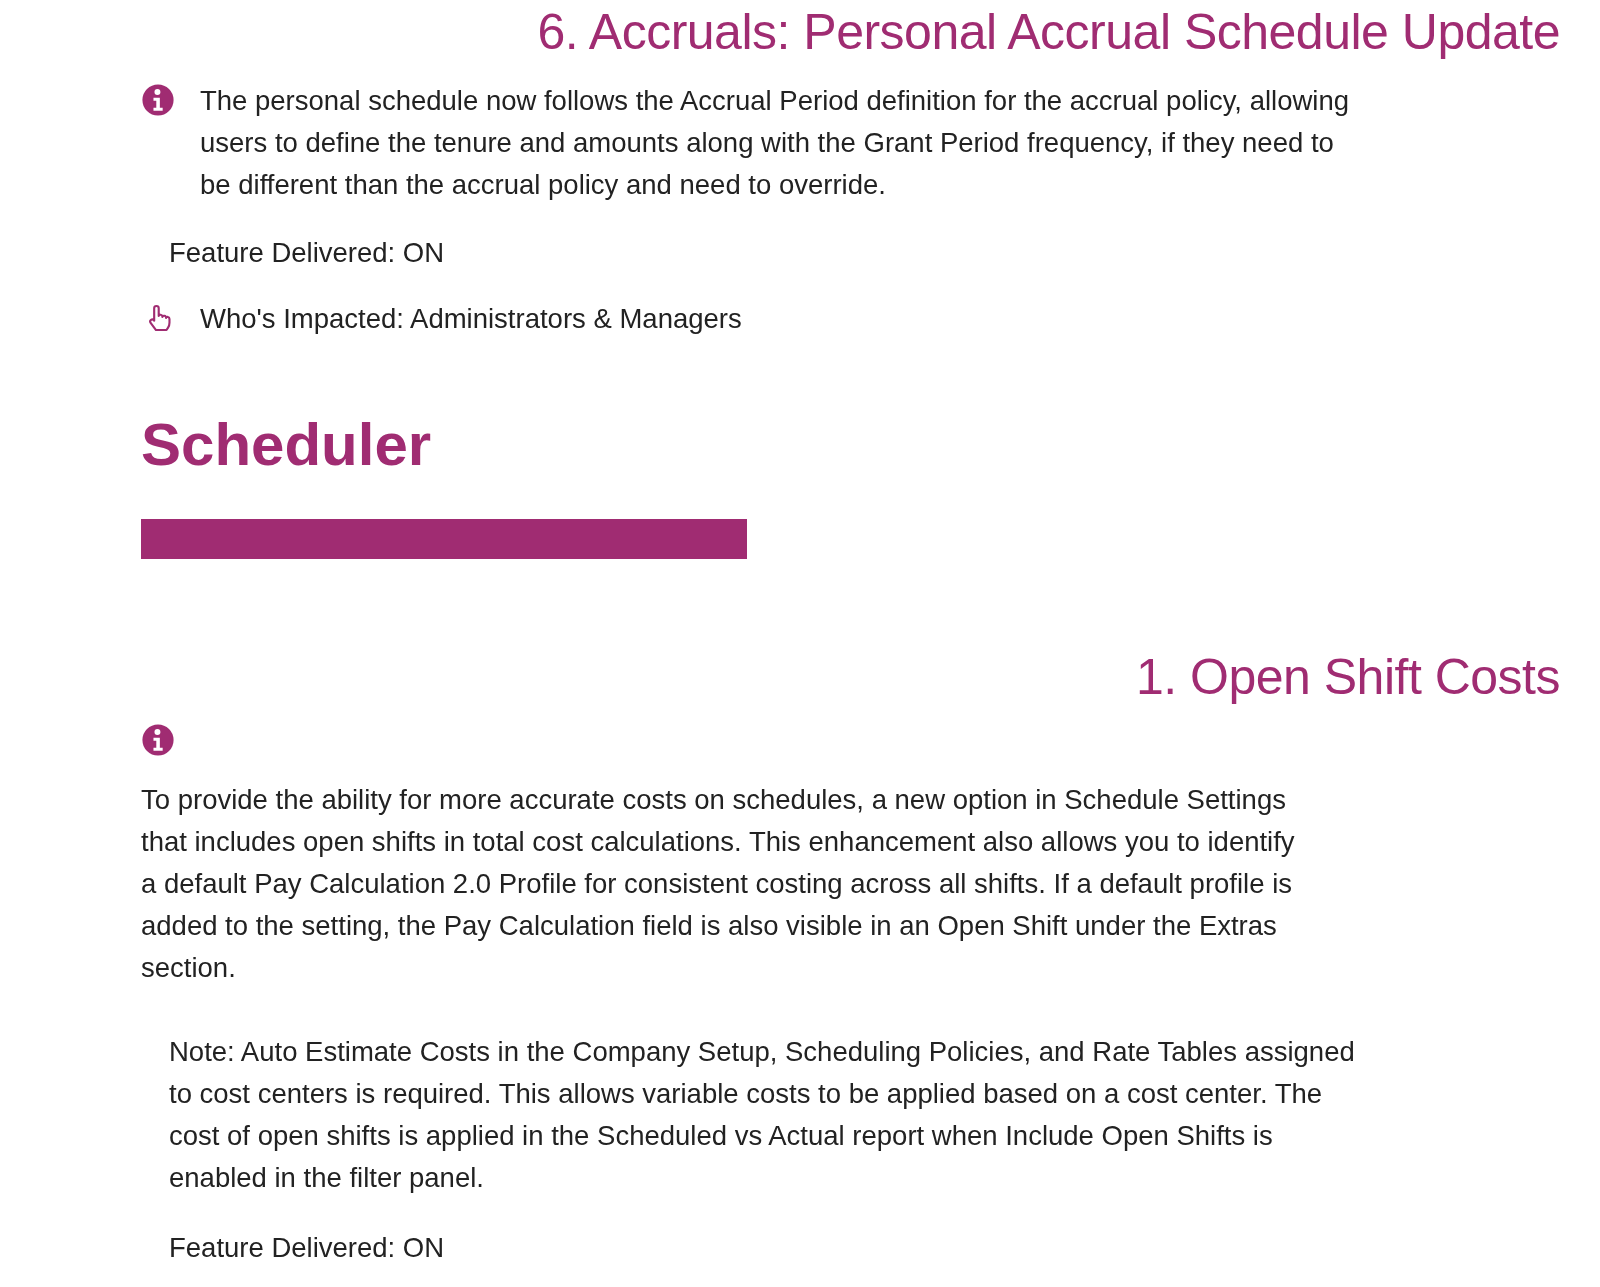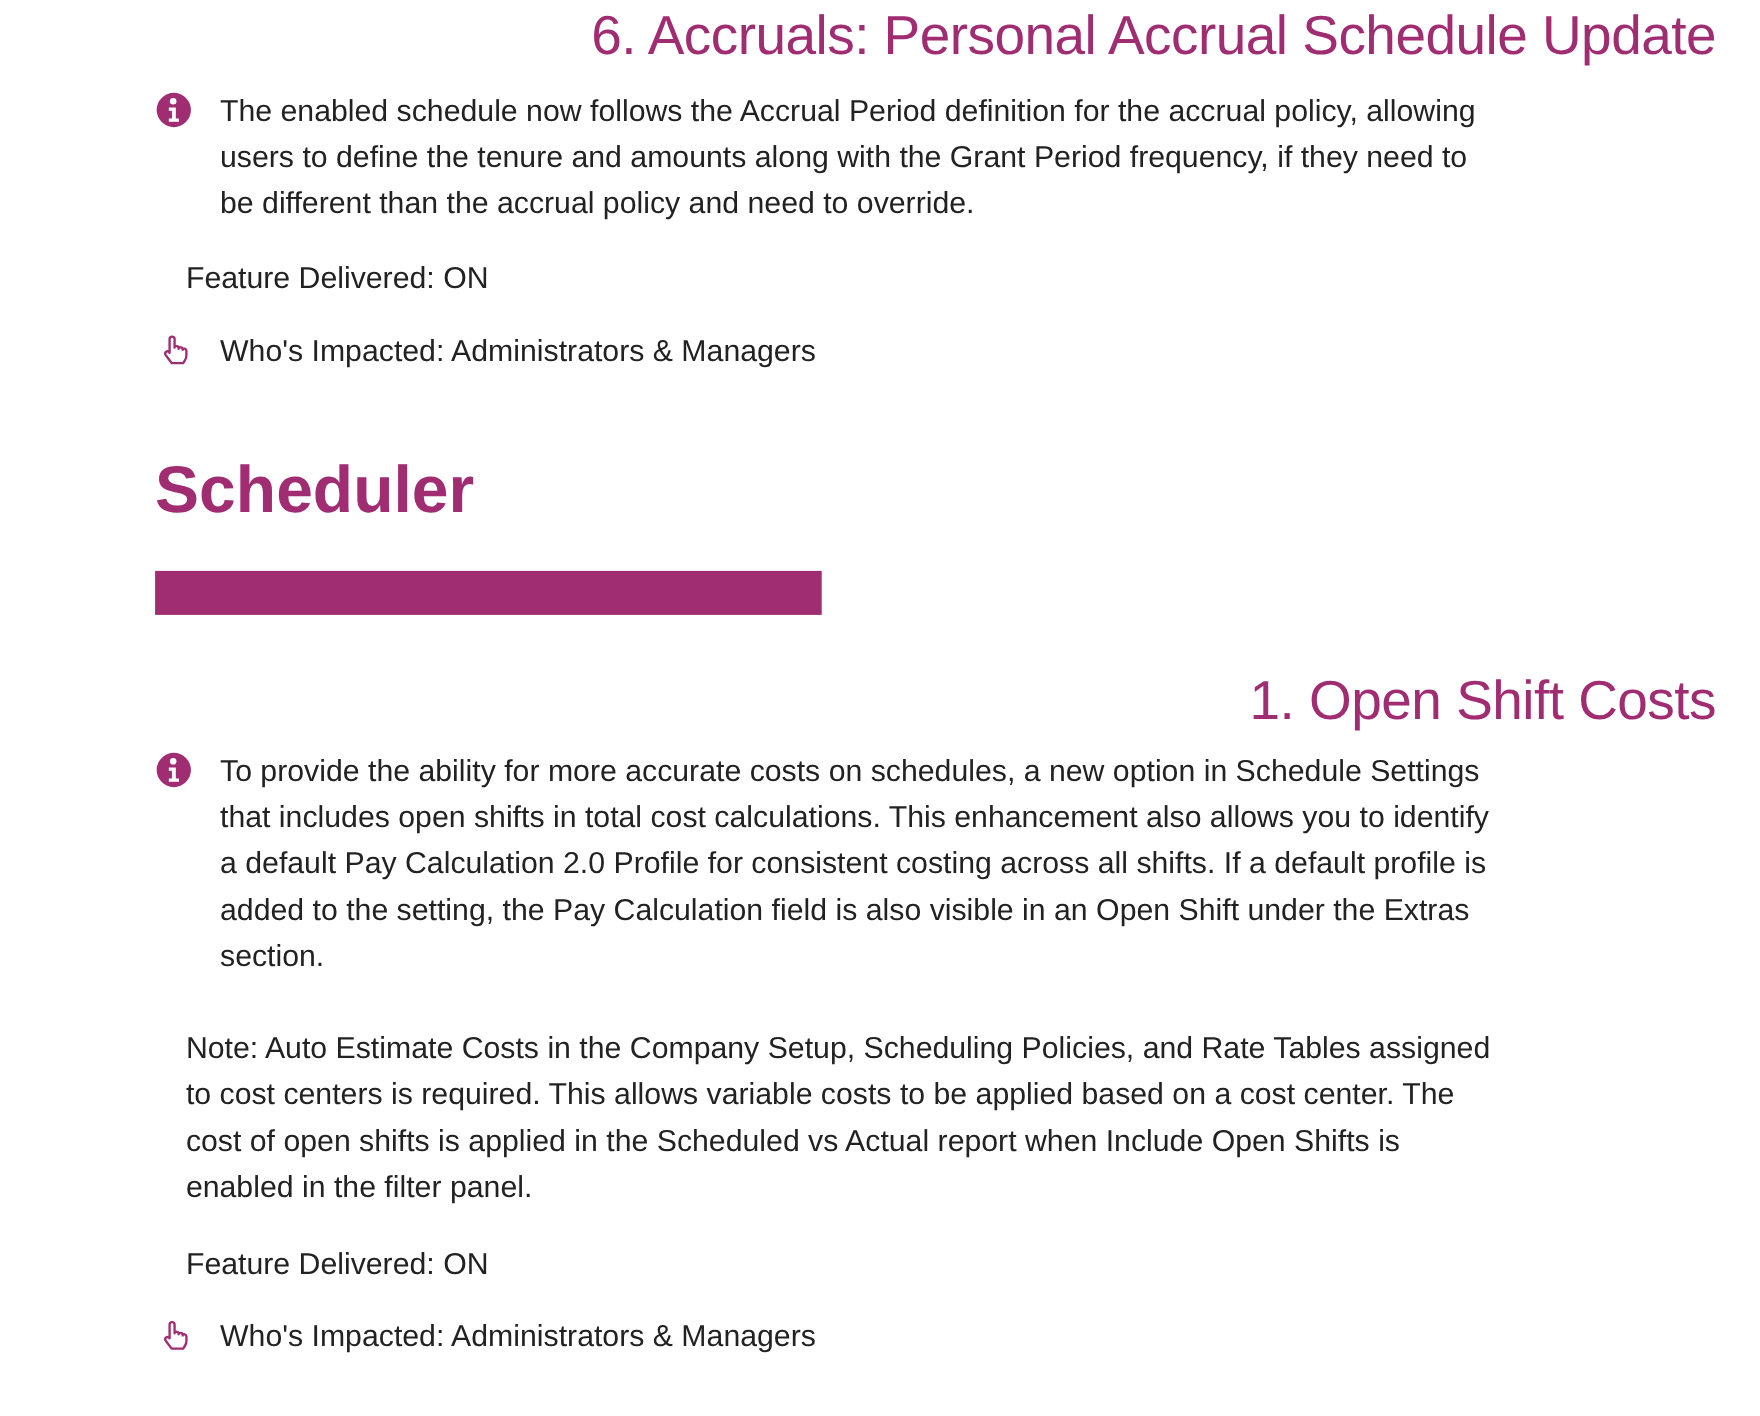--- a/index.html
+++ b/index.html
@@ -43,22 +43,22 @@
     font-size: 27.5px;
     line-height: 42px;
     white-space: pre-line;
     color: #222222;
   }
   .indented { margin-left: 28px; }
 
   .info-row-1 { margin-top: 18px; }
   .feature-1  { margin-top: 26px; }
   .who-1      { margin-top: 24px; }
-  .open-heading { margin-top: 50px; }
-  .info-row-2 { margin-top: 14px; }
+  .open-heading { margin-top: 90px; }
+  .info-row-2 { margin-top: 14px; flex-direction: column; }
   .note-para  { margin-top: 42px; }
   .feature-2  { margin-top: 28px; }
   .who-2      { margin-top: 24px; }
 
   .icon-svg { display: block; }
   .info-fill { fill: #A02C72; }
   .info-glyph { fill: #ffffff; }
   .hand-stroke { fill: none; stroke: #A02C72; stroke-width: 1.5; stroke-linecap: round; stroke-linejoin: round; }
 </style>
 </head>
@@ -70,21 +70,21 @@
 
   <div class="row info-row-1">
     <div class="icon-col">
       <svg class="icon-svg" width="34" height="34" viewBox="0 0 24 24">
         <circle class="info-fill" cx="12" cy="12" r="11"></circle>
         <circle class="info-glyph" cx="11.6" cy="6.4" r="2.1"></circle>
         <path class="info-glyph" d="M8.8 10.4 h4.5 v7 h2 v2.1 H8.8 v-2.1 h2 v-4.9 h-2 z"></path>
       </svg>
     </div>
     <div class="text-col">
-      <p class="body-text">The enabled schedule now follows the Accrual Period definition for the accrual policy, allowing
+      <p class="body-text">The personal schedule now follows the Accrual Period definition for the accrual policy, allowing
 users to define the tenure and amounts along with the Grant Period frequency, if they need to
 be different than the accrual policy and need to override.</p>
     </div>
   </div>
 
   <p class="body-text indented feature-1">Feature Delivered: ON</p>
 
   <div class="row who-1">
     <div class="icon-col">
       <svg class="icon-svg" width="34" height="34" viewBox="0 0 24 24">

